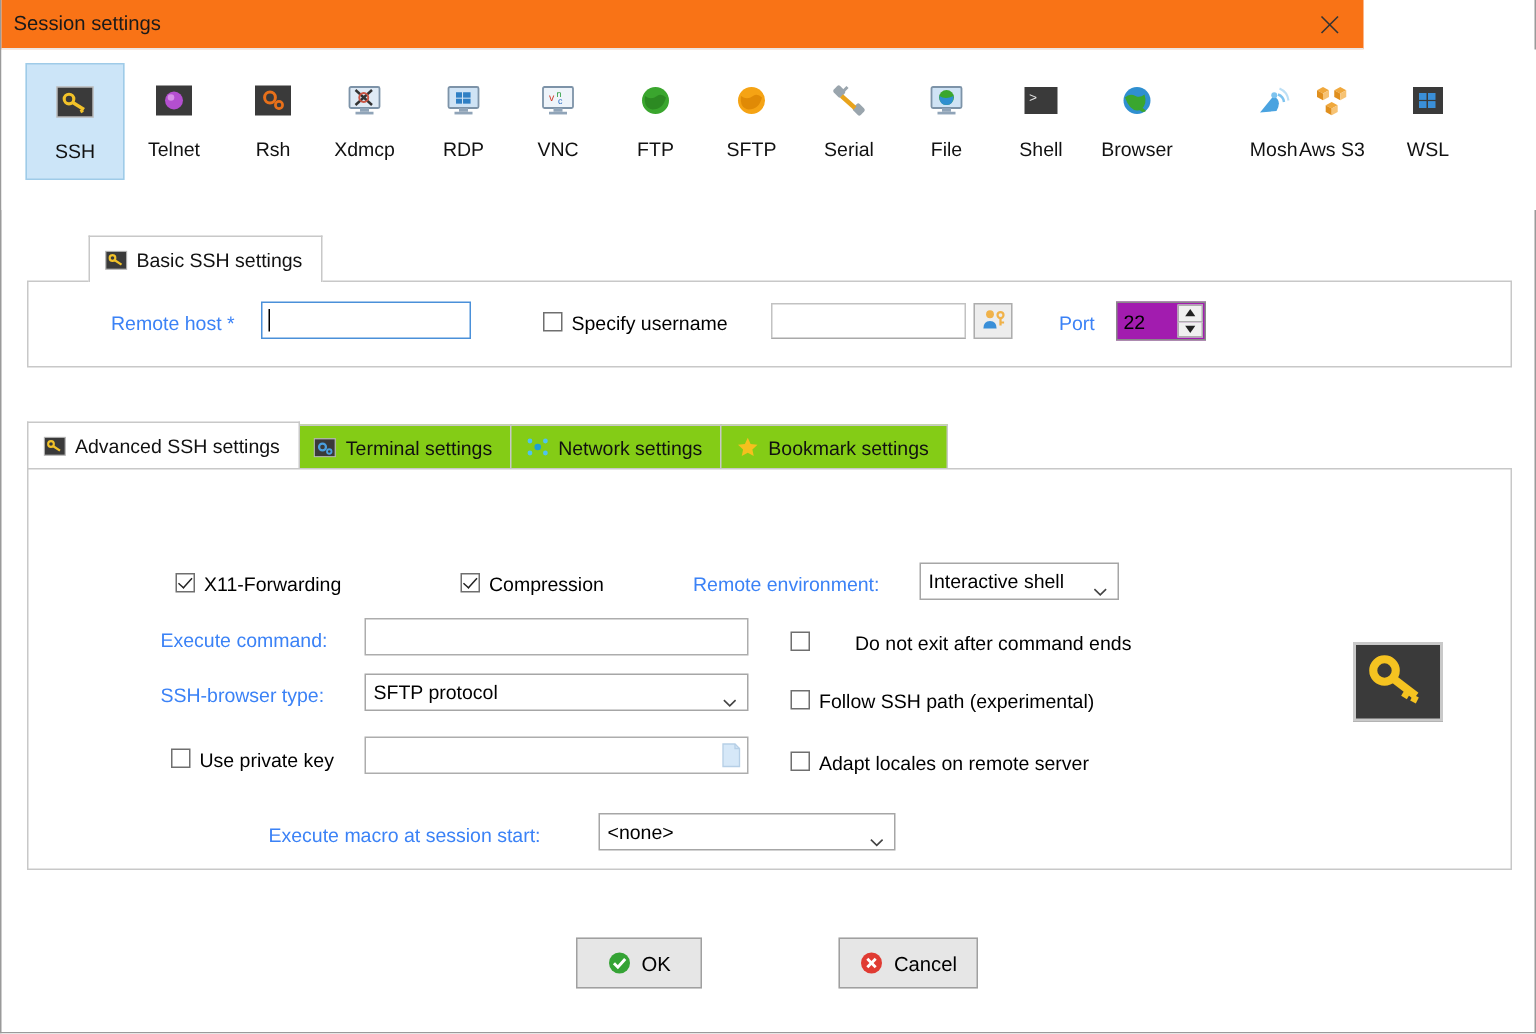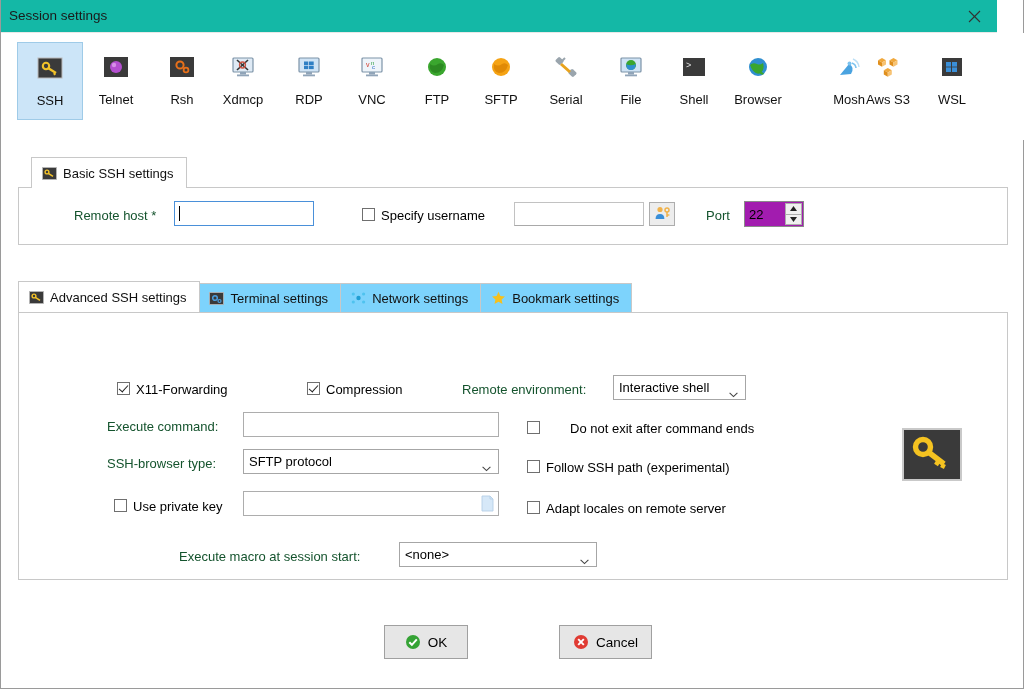--- a/index.html
+++ b/index.html
@@ -16,22 +16,22 @@
     position: relative;
     width: 1024px; height: 689px;
     background: #ffffff;
     border-left: 1px solid #9a9a9a;
     border-right: 1px solid #9a9a9a;
     border-bottom: 1px solid #9a9a9a;
   }
 
   
   #titlebar {
-    position: absolute; left: 0; top: 0; width: 996px; height: 33px;
-    background: #14b8a6;
+    position: absolute; left: 0; top: 0; width: 908px; height: 33px;
+    background: #f97316;
     border-bottom: 1px solid #e8e8e8;
   }
   #title-text {
     position: absolute; left: 8px; top: 8px;
     font-size: 13.5px; color: #1a1a1a;
     white-space: nowrap;
   }
   #close-btn {
     position: absolute; right: 0px; top: 0px;
     width: 46px; height: 32px;
@@ -67,21 +67,21 @@
     white-space: nowrap;
   }
 
   
   .tabstrip { position: absolute; }
   .tabitem {
     position: relative;
     display: inline-flex; align-items: center;
     height: 29px;
     padding: 0 12px 0 9px;
-    background: #7dd3fc;
+    background: #84cc16;
     border: 1px solid #c8c8c8;
     border-bottom: none;
     font-size: 13px;
     color: #111;
     cursor: pointer;
     vertical-align: bottom;
     margin-right: -1px;
   }
   .tabitem.active {
     background: #ffffff;
@@ -95,21 +95,21 @@
   }
   .panelbody {
     position: absolute;
     background: #ffffff;
     border: 1px solid #c8c8c8;
   }
 
   
   .lbl {
     position: absolute;
-    font-size: 13px; color: #14532d;
+    font-size: 13px; color: #3b82f6;
     white-space: nowrap;
   }
   .textbox {
     position: absolute;
     background: #ffffff;
     border: 1px solid #a6a6a6;
     font-size: 13px;
     color: #000;
     display: flex; align-items: center;
     padding: 0 4px;
@@ -411,21 +411,21 @@
           <rect x="6" y="6" width="5" height="4.6" fill="#3a8fd8"></rect>
           <rect x="12" y="6" width="5" height="4.6" fill="#3a8fd8"></rect>
           <rect x="6" y="11.4" width="5" height="4.6" fill="#3a8fd8"></rect>
           <rect x="12" y="11.4" width="5" height="4.6" fill="#3a8fd8"></rect>
         </svg>
       </span>
       <span class="plabel">WSL</span>
     </div>
   </div>
 
-  <div class="tabstrip" style="left:2px; top:157px;padding-left:28px;">
+  <div class="tabstrip" style="left:30px; top:157px;padding-left:28px;">
     <div class="tabitem active">
       <span class="ticon">
         <svg width="15" height="13" viewBox="0 0 15 13">
           <rect x="0.5" y="0.5" width="14" height="12" fill="#3a3a3a" stroke="#b9b9b9" stroke-width="0.8"></rect>
           <circle cx="5" cy="5" r="1.9" fill="none" stroke="#f2c229" stroke-width="1.4"></circle>
           <line x1="6.3" y1="6.3" x2="11" y2="9.4" stroke="#f2c229" stroke-width="1.5"></line>
         </svg>
       </span>
       <span>Basic SSH settings</span>
     </div>

